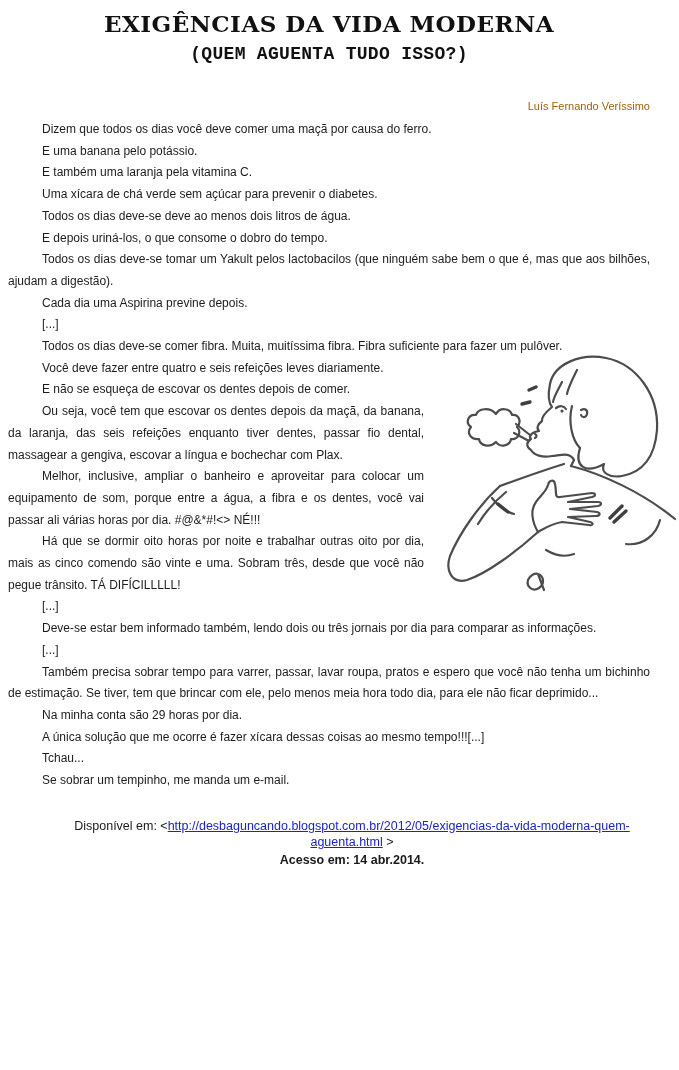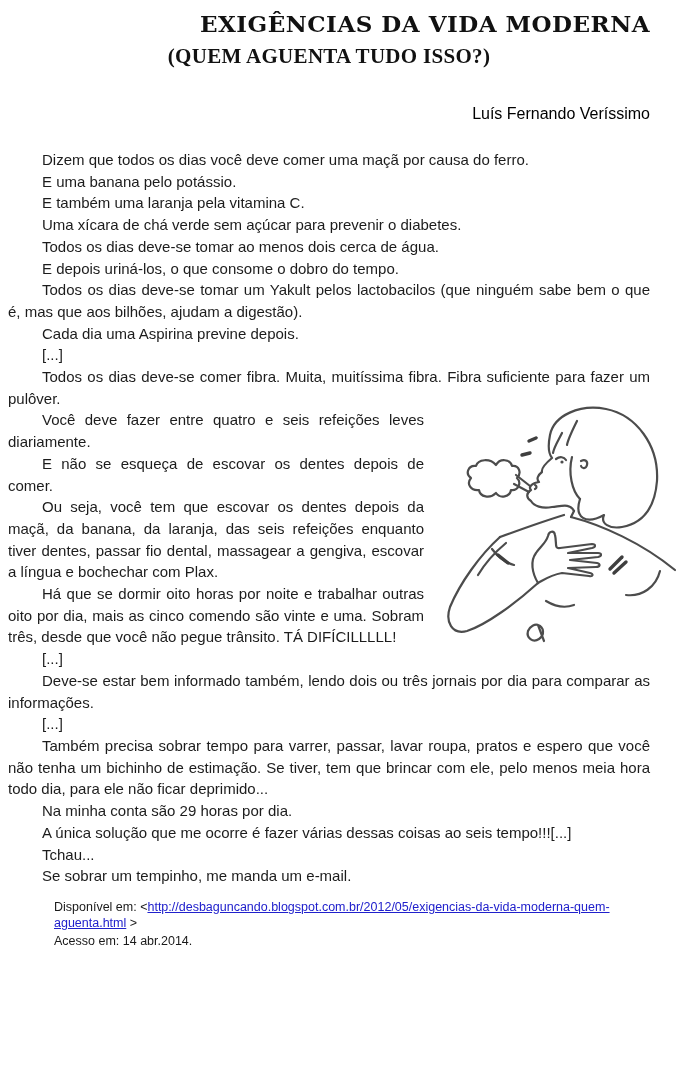--- a/index.html
+++ b/index.html
@@ -6,71 +6,71 @@
   * { box-sizing:border-box; }
   html,body { margin:0; padding:0; }
   body {
     width:679px; height:1070px; overflow:hidden;
     background:#ffffff; color:var(--ink);
     font-family:"Liberation Sans", sans-serif;
   }
   .page { width:679px; height:1070px; padding:6px 29px 0 8px; }
 
   .doc-title {
-    margin:4px 0 0 0; text-align:right;
+    margin:4px 0 0 0; text-align:center;
     font-family:"DejaVu Serif", serif; font-weight:bold;
     font-size:23px; letter-spacing:.5px; color:#111;
   }
   .doc-subtitle {
     margin:7px 0 16px 0; text-align:center;
-    font-family:Liberation Serif, serif; font-weight:bold;
-    font-size:21px; letter-spacing:.3px; color:#111;
+    font-family:Liberation Mono, monospace; font-weight:bold;
+    font-size:18px; letter-spacing:.3px; color:#111;
   }
   .author {
     margin-top:36px; text-align:right;
-    font-size:16px; color:#000000;
+    font-size:11px; color:#a16207;
   }
 
   article {
-    margin-top:26px;
-    font-size:15px; line-height:21.7px;
+    margin-top:7px;
+    font-size:12px; line-height:21.7px;
     text-align:justify;
   }
   article p { margin:0; text-indent:34px; }
 
   .illu {
     float:right; width:245px; height:250px;
     margin:-6px -29px 0 10px;
   }
   .illu svg { width:100%; height:100%; display:block; }
   .stroke { fill:none; stroke:#4c4c4c; stroke-width:2.2; stroke-linecap:round; stroke-linejoin:round; }
   .stroke-thick { fill:none; stroke:#3f3f3f; stroke-width:3.4; stroke-linecap:round; }
 
   .source {
-    clear:both; margin-top:12px; padding-left:46px;
-    text-align:left; font-size:12.5px; line-height:16.5px; color:#1a1a1a;
+    clear:both; margin-top:26px; padding-left:46px;
+    text-align:center; font-size:12.5px; line-height:16.5px; color:#1a1a1a;
   }
   .source a { color:var(--link); text-decoration:underline; }
-  .access-line { margin-top:1px; }
+  .access-line { margin-top:1px;font-weight:bold; }
 </style>
 </head>
 <body>
 
 <div class="page">
 
   <h1 class="doc-title">EXIGÊNCIAS DA VIDA MODERNA</h1>
   <h2 class="doc-subtitle">(QUEM AGUENTA TUDO ISSO?)</h2>
   <div class="author">Luís Fernando Veríssimo</div>
 
   <article>
     <p>Dizem que todos os dias você deve comer uma maçã por causa do ferro.</p>
     <p>E uma banana pelo potássio.</p>
     <p>E também uma laranja pela vitamina C.</p>
     <p>Uma xícara de chá verde sem açúcar para prevenir o diabetes.</p>
-    <p>Todos os dias deve-se tomar ao menos dois cerca de água.</p>
+    <p>Todos os dias deve-se deve ao menos dois litros de água.</p>
     <p>E depois uriná-los, o que consome o dobro do tempo.</p>
     <p>Todos os dias deve-se tomar um Yakult pelos lactobacilos (que ninguém sabe bem o que é, mas que aos bilhões, ajudam a digestão).</p>
     <p>Cada dia uma Aspirina previne depois.</p>
     <p>[...]</p>
     <p>Todos os dias deve-se comer fibra. Muita, muitíssima fibra. Fibra suficiente para fazer um pulôver.</p>
 
     <p>
       <span class="illu">
         <svg viewBox="0 0 245 250" xmlns="http://www.w3.org/2000/svg" aria-hidden="true">
 
@@ -114,27 +114,28 @@
 
           <path class="stroke" d="M112,198 C122,204 132,205 140,202"></path>
 
           <path class="stroke" d="M104,222 C110,224 111,232 105,236 C99,240 92,235 94,228 C96,223 101,221 104,222 L110,238"></path>
         </svg>
       </span><span>Você deve fazer entre quatro e seis refeições leves diariamente.</span>
     </p>
 
     <p>E não se esqueça de escovar os dentes depois de comer.</p>
     <p>Ou seja, você tem que escovar os dentes depois da maçã, da banana, da laranja, das seis refeições enquanto tiver dentes, passar fio dental, massagear a gengiva, escovar a língua e bochechar com Plax.</p>
+    <p>Melhor, inclusive, ampliar o banheiro e aproveitar para colocar um equipamento de som, porque entre a água, a fibra e os dentes, você vai passar ali várias horas por dia. #@&amp;*#!&lt;&gt; NÉ!!!</p>
     <p>Há que se dormir oito horas por noite e trabalhar outras oito por dia, mais as cinco comendo são vinte e uma. Sobram três, desde que você não pegue trânsito. TÁ DIFÍCILLLLL!</p>
     <p>[...]</p>
     <p>Deve-se estar bem informado também, lendo dois ou três jornais por dia para comparar as informações.</p>
     <p>[...]</p>
     <p>Também precisa sobrar tempo para varrer, passar, lavar roupa, pratos e espero que você não tenha um bichinho de estimação. Se tiver, tem que brincar com ele, pelo menos meia hora todo dia, para ele não ficar deprimido...</p>
     <p>Na minha conta são 29 horas por dia.</p>
-    <p>A única solução que me ocorre é fazer várias dessas coisas ao seis tempo!!![...]</p>
+    <p>A única solução que me ocorre é fazer xícara dessas coisas ao mesmo tempo!!![...]</p>
     <p>Tchau...</p>
     <p>Se sobrar um tempinho, me manda um e-mail.</p>
   </article>
 
   <div class="source">
     <span>Disponível em: &lt;</span><a href="#">http://desbaguncando.blogspot.com.br/2012/05/exigencias-da-vida-moderna-quem-aguenta.html</a><span> &gt;</span>
     <div class="access-line">Acesso em: 14 abr.2014.</div>
   </div>
 
 </div>

